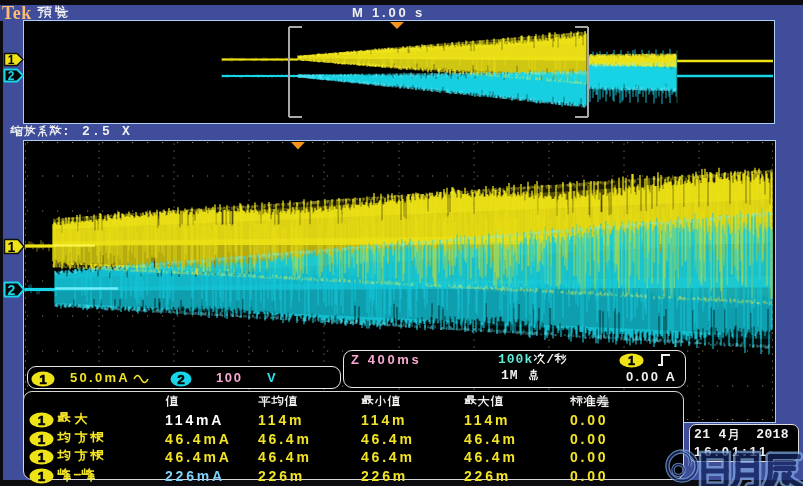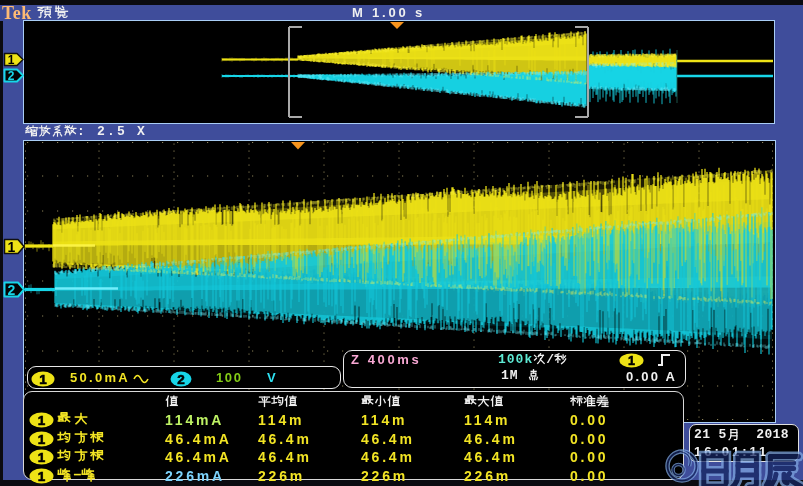--- a/index.html
+++ b/index.html
@@ -67,21 +67,21 @@
     </svg>
   </div>
 <svg width="22" height="16" viewBox="0 0 22 16" style="position:absolute;left:3px;top:52px">
     <path d="M1.5 1.5 H14 L20 7.5 L14 13.5 H1.5 Z" fill="#eee316" stroke="#101010" stroke-width="1.5" stroke-linejoin="round"></path>
     <text x="8.0" y="8.0" font-family="Liberation Sans" font-size="12" font-weight="bold" fill="#000" text-anchor="middle" dominant-baseline="central">1</text>
   </svg>
 <svg width="22" height="16" viewBox="0 0 22 16" style="position:absolute;left:3px;top:68px">
     <path d="M1.5 1.5 H14 L20 7.5 L14 13.5 H1.5 Z" fill="#050505" stroke="#17d6e8" stroke-width="2" stroke-linejoin="round"></path>
     <text x="8.0" y="8.0" font-family="Liberation Sans" font-size="12" font-weight="bold" fill="#17d6e8" text-anchor="middle" dominant-baseline="central">2</text>
   </svg>
-<div class="abs" style="left:25px;top:125px"><svg width="13" height="13" viewBox="0 0 100 100" style="display:inline-block;vertical-align:top;margin-top:0px">
+<div class="abs" style="left:10px;top:125px"><svg width="13" height="13" viewBox="0 0 100 100" style="display:inline-block;vertical-align:top;margin-top:0px">
       <g stroke="#f0f0f0" stroke-width="9" fill="none" stroke-linecap="square">
         <path d="M26 8 L10 26"></path>
         <path d="M10 26 H28"></path>
         <path d="M28 26 L8 46"></path>
         <path d="M8 46 H30"></path>
         <path d="M6 60 Q18 52 30 57"></path>
         <path d="M62 6 V16"></path>
         <path d="M38 20 H94"></path>
         <path d="M40 20 V32"></path>
         <path d="M92 20 V32"></path>
@@ -172,21 +172,21 @@
     <text x="12.0" y="8.5" font-family="Liberation Sans" font-size="13.5" font-weight="bold" fill="#000" stroke="#000" stroke-width="0.6" text-anchor="middle" dominant-baseline="central">1</text>
   </svg>
 <div style="position:absolute;left:70px;top:371px;white-space:nowrap"><span style="font:bold 13px 'Liberation Sans', monospace;letter-spacing:2.3px;color:#f2e424;line-height:14px;vertical-align:top">50.0mA</span></div>
 <svg class="abs" width="16" height="12" viewBox="0 0 16 12" style="left:133px;top:373px">
     <path d="M1 6 Q4.5 -1 8 6 T15 6" stroke="#f2e424" stroke-width="1.6" fill="none"></path>
   </svg>
 <svg width="22" height="16" viewBox="0 0 22 16" style="position:absolute;left:170px;top:371px">
     <ellipse cx="11.0" cy="8.0" rx="10.5" ry="7.5" fill="#17d6e8"></ellipse>
     <text x="11.0" y="8.5" font-family="Liberation Sans" font-size="13.5" font-weight="bold" fill="#000" stroke="#000" stroke-width="0.6" text-anchor="middle" dominant-baseline="central">2</text>
   </svg>
-<div style="position:absolute;left:216px;top:371px;white-space:nowrap"><span style="font:bold 13px 'Liberation Sans', monospace;letter-spacing:1.6px;color:#84cc16;line-height:14px;vertical-align:top">100</span></div>
+<div style="position:absolute;left:216px;top:371px;white-space:nowrap"><span style="font:bold 13px 'Liberation Sans', monospace;letter-spacing:1.6px;color:#f9a8d4;line-height:14px;vertical-align:top">100</span></div>
 <div style="position:absolute;left:267px;top:371px;white-space:nowrap"><span style="font:bold 13px 'Liberation Sans', monospace;letter-spacing:0px;color:#2ee2f2;line-height:14px;vertical-align:top">V</span></div>
 <div class="abs" style="left:343px;top:350px;width:343px;height:38px;background:#000;border:1.5px solid #e8e8e8;border-radius:9px"></div>
 <div style="position:absolute;left:351px;top:353px;white-space:nowrap"><span style="font:bold 13px 'Liberation Sans', monospace;letter-spacing:2.6px;color:#f9a8d4;line-height:14px;vertical-align:top">Z 400ms</span></div>
 <div class="abs" style="left:498px;top:353px"><span style="font:bold 13px 'Liberation Mono',monospace;color:#5eead4;letter-spacing:1px;line-height:14px;vertical-align:top">100k</span><svg width="13" height="13" viewBox="0 0 100 100" style="display:inline-block;vertical-align:top;margin-top:0px">
       <g stroke="#f0f0f0" stroke-width="10" fill="none" stroke-linecap="square">
         <path d="M12 18 L24 30"></path>
         <path d="M12 54 L26 42"></path>
         <path d="M58 6 Q54 18 40 28"></path>
         <path d="M44 18 H80"></path>
         <path d="M78 18 Q70 38 58 46"></path>
@@ -390,21 +390,21 @@
           <path d="M60 44 Q74 56 90 68"></path>
         </g>
       </svg></span><span style="display:inline-block;margin-right:2.5px"><svg width="14" height="14" viewBox="0 0 100 100" style="display:inline-block;vertical-align:top;margin-top:0px">
         <g stroke="#f2e424" stroke-width="11" fill="none" stroke-linecap="square">
           <path d="M10 36 H90"></path>
           <path d="M50 10 V36"></path>
           <path d="M50 36 Q44 62 14 84"></path>
           <path d="M50 36 Q60 64 86 84"></path>
         </g>
       </svg></span></div>
-<div style="position:absolute;left:165px;top:413px;white-space:nowrap"><span style="font:bold 14px 'Liberation Sans', monospace;letter-spacing:2.8px;color:#bef264;line-height:15px;vertical-align:top">114mA</span></div>
+<div style="position:absolute;left:165px;top:413px;white-space:nowrap"><span style="font:bold 14px 'Liberation Sans', monospace;letter-spacing:2.8px;color:#ffffff;line-height:15px;vertical-align:top">114mA</span></div>
 <div style="position:absolute;left:258px;top:413px;white-space:nowrap"><span style="font:bold 14px 'Liberation Sans', monospace;letter-spacing:2.8px;color:#f2e424;line-height:15px;vertical-align:top">114m</span></div>
 <div style="position:absolute;left:361px;top:413px;white-space:nowrap"><span style="font:bold 14px 'Liberation Sans', monospace;letter-spacing:2.8px;color:#f2e424;line-height:15px;vertical-align:top">114m</span></div>
 <div style="position:absolute;left:464px;top:413px;white-space:nowrap"><span style="font:bold 14px 'Liberation Sans', monospace;letter-spacing:2.8px;color:#f2e424;line-height:15px;vertical-align:top">114m</span></div>
 <div style="position:absolute;left:570px;top:413px;white-space:nowrap"><span style="font:bold 14px 'Liberation Sans', monospace;letter-spacing:2.8px;color:#f2e424;line-height:15px;vertical-align:top">0.00</span></div>
 <svg width="25" height="16" viewBox="0 0 25 16" style="position:absolute;left:29px;top:430.5px">
     <ellipse cx="12.5" cy="8.0" rx="12.0" ry="7.5" fill="#eee316"></ellipse>
     <text x="12.5" y="8.5" font-family="Liberation Sans" font-size="13.5" font-weight="bold" fill="#000" stroke="#000" stroke-width="0.6" text-anchor="middle" dominant-baseline="central">1</text>
   </svg>
 <div class="abs" style="left:57px;top:430.5px"><span style="display:inline-block;margin-right:2.5px"><svg width="14" height="14" viewBox="0 0 100 100" style="display:inline-block;vertical-align:top;margin-top:0px">
         <g stroke="#f2e424" stroke-width="11" fill="none" stroke-linecap="square">
@@ -514,21 +514,21 @@
           <path d="M50 74 H94"></path>
           <path d="M72 46 V92"></path>
         </g>
       </svg></span></div>
 <div style="position:absolute;left:165px;top:468.5px;white-space:nowrap"><span style="font:bold 14px 'Liberation Sans', monospace;letter-spacing:2.8px;color:#7dd3fc;line-height:15px;vertical-align:top">226mA</span></div>
 <div style="position:absolute;left:258px;top:468.5px;white-space:nowrap"><span style="font:bold 14px 'Liberation Sans', monospace;letter-spacing:2.8px;color:#f2e424;line-height:15px;vertical-align:top">226m</span></div>
 <div style="position:absolute;left:361px;top:468.5px;white-space:nowrap"><span style="font:bold 14px 'Liberation Sans', monospace;letter-spacing:2.8px;color:#f2e424;line-height:15px;vertical-align:top">226m</span></div>
 <div style="position:absolute;left:464px;top:468.5px;white-space:nowrap"><span style="font:bold 14px 'Liberation Sans', monospace;letter-spacing:2.8px;color:#f2e424;line-height:15px;vertical-align:top">226m</span></div>
 <div style="position:absolute;left:570px;top:468.5px;white-space:nowrap"><span style="font:bold 14px 'Liberation Sans', monospace;letter-spacing:2.8px;color:#f2e424;line-height:15px;vertical-align:top">0.00</span></div>
 <div class="abs" style="left:689px;top:424px;width:110px;height:38px;background:#000;border:1.5px solid #e0e0e0;border-radius:7px"></div>
-<div class="abs" style="left:694px;top:428px"><span style="font:bold 13px 'Liberation Mono',monospace;color:#f0f0f0;letter-spacing:0.4px;line-height:14px;vertical-align:top">21 5</span><svg width="13" height="13" viewBox="0 0 100 100" style="display:inline-block;vertical-align:top;margin-top:0px">
+<div class="abs" style="left:694px;top:428px"><span style="font:bold 13px 'Liberation Mono',monospace;color:#f0f0f0;letter-spacing:0.4px;line-height:14px;vertical-align:top">21 4</span><svg width="13" height="13" viewBox="0 0 100 100" style="display:inline-block;vertical-align:top;margin-top:0px">
       <g stroke="#f0f0f0" stroke-width="10" fill="none" stroke-linecap="square">
         <path d="M30 12 H76 V82 Q76 90 66 90 H58"></path>
         <path d="M30 12 V58 Q30 78 16 90"></path>
         <path d="M30 36 H76"></path>
         <path d="M30 60 H76"></path>
       </g>
     </svg><span style="font:bold 13px 'Liberation Mono',monospace;color:#f0f0f0;letter-spacing:0.4px;line-height:14px;vertical-align:top">&nbsp;&nbsp;2018</span></div>
 <div style="position:absolute;left:694px;top:445px;white-space:nowrap"><span style="font:bold 13px 'Liberation Sans', monospace;letter-spacing:3.0px;color:#f0f0f0;line-height:14px;vertical-align:top">16:01:11</span></div>
 <svg class="abs" width="142" height="44" viewBox="0 0 142 44" style="left:663px;top:447px">
     <g opacity="0.74">

